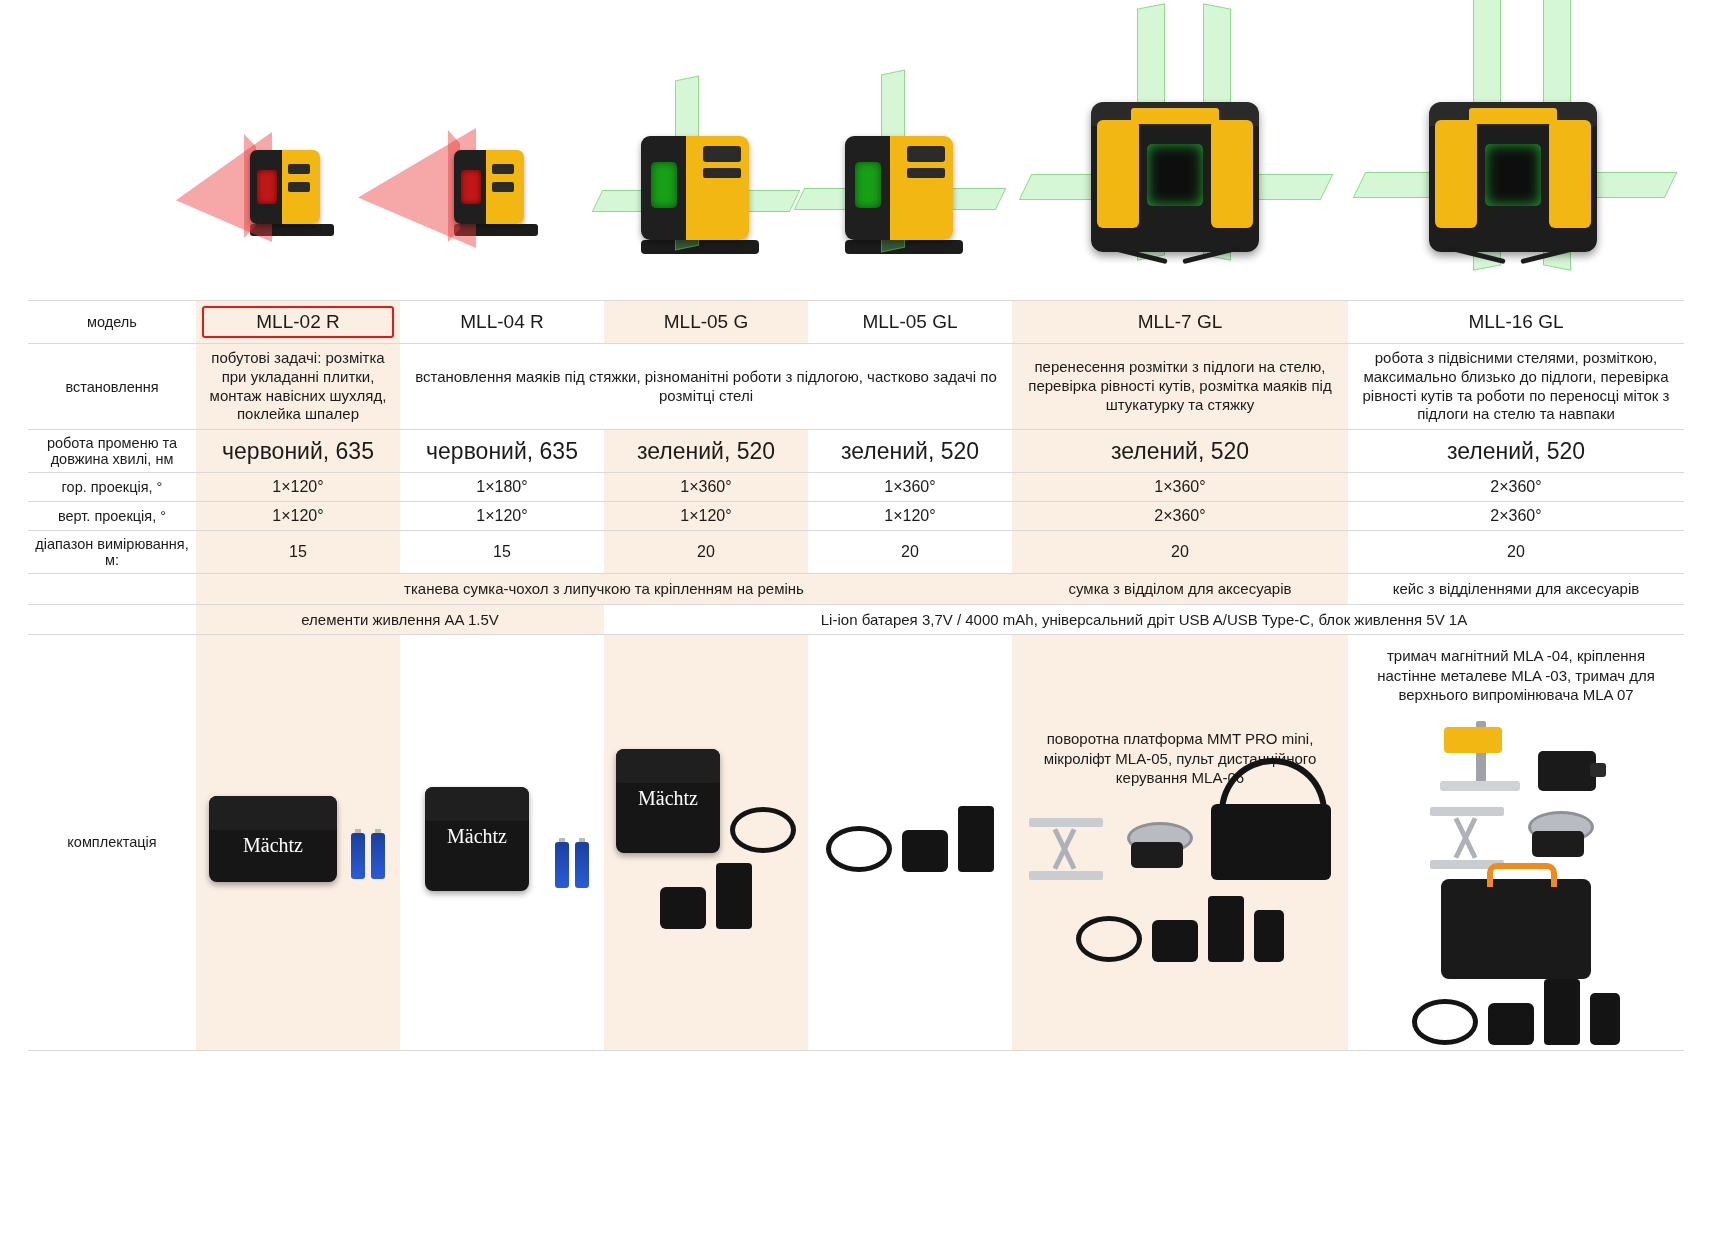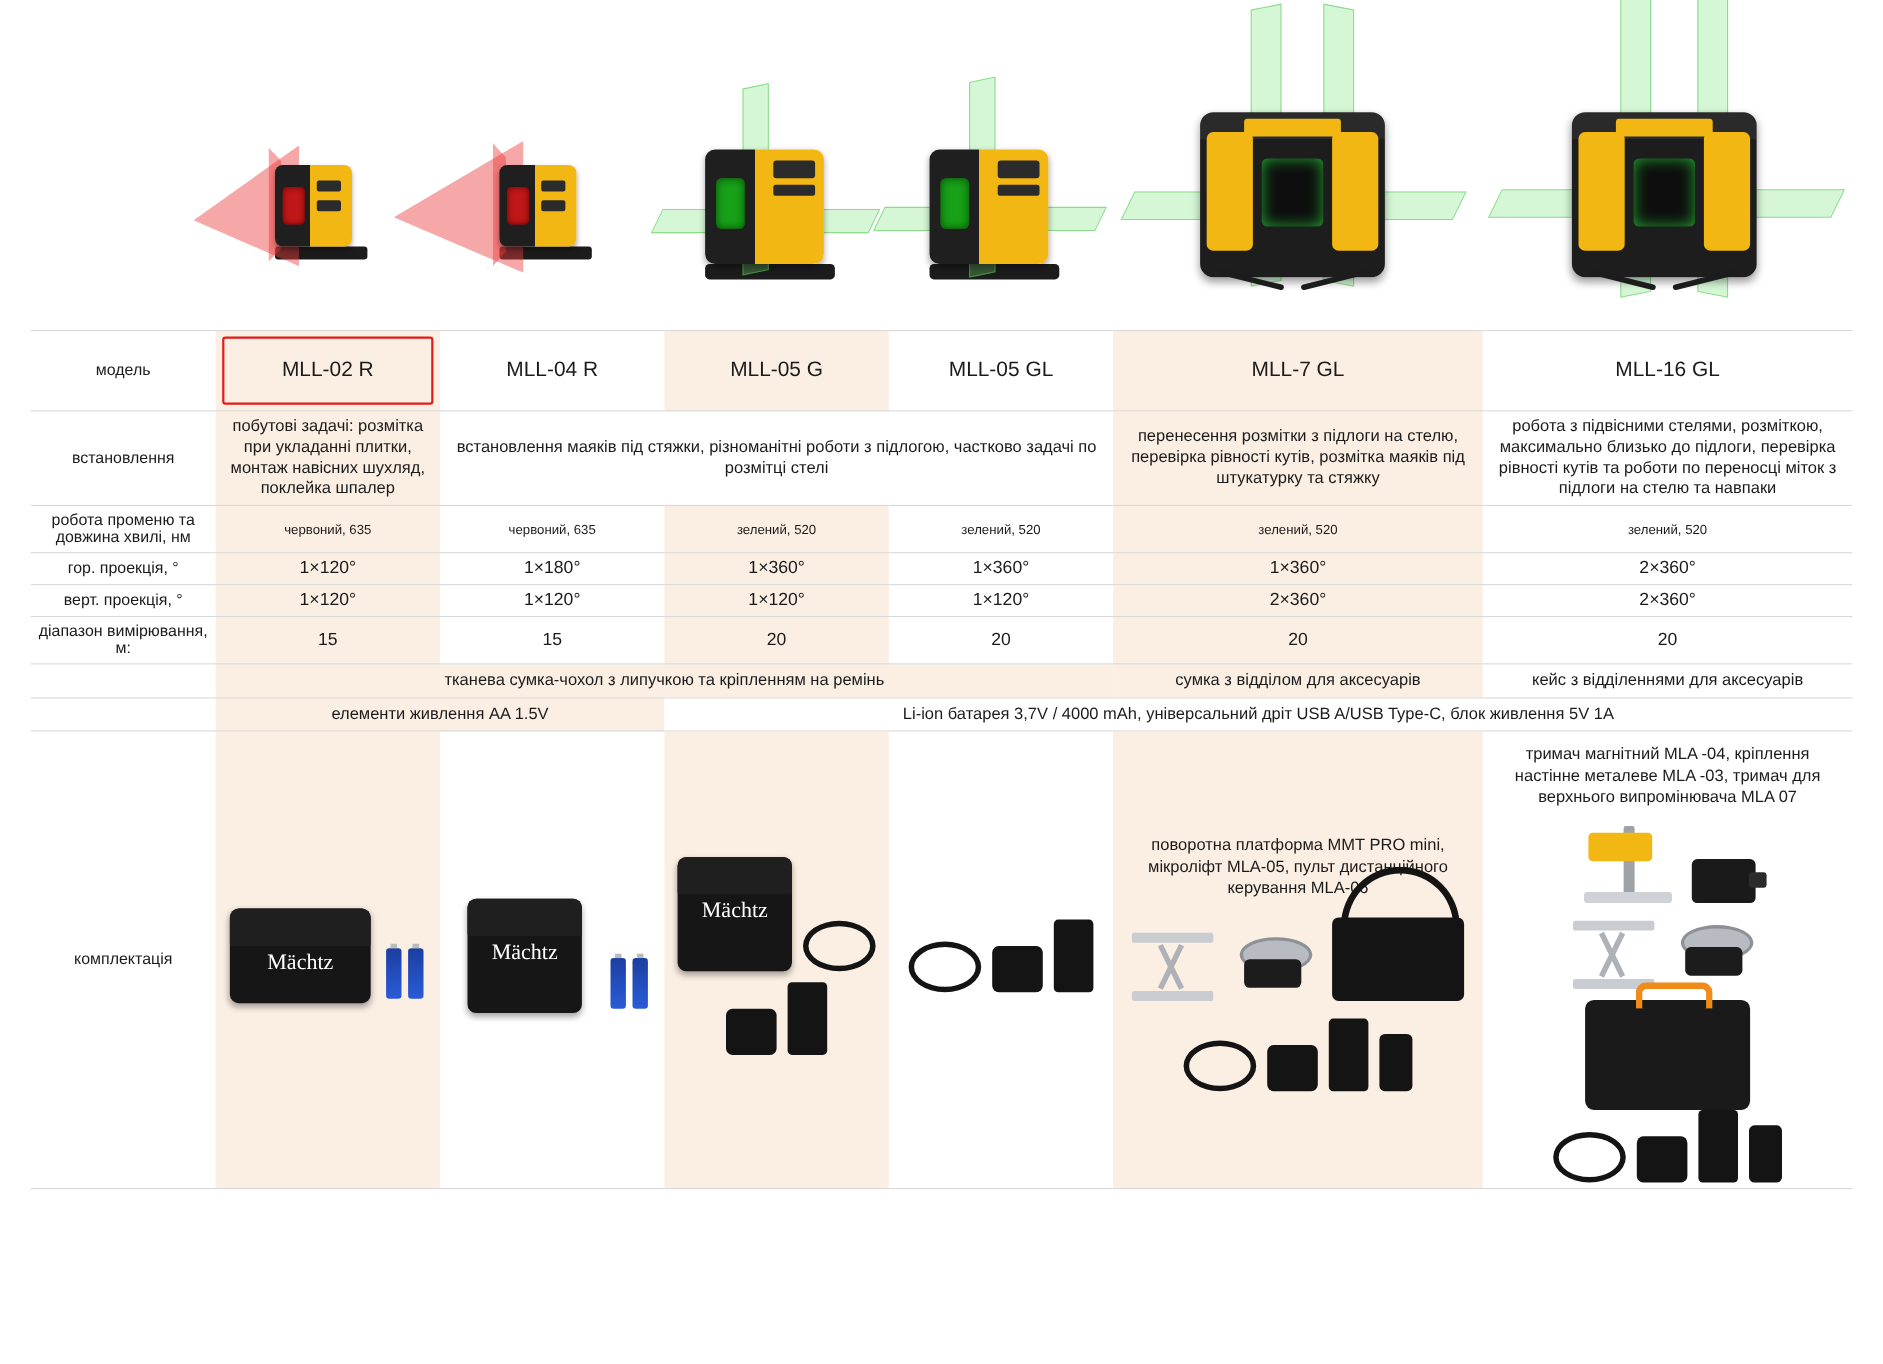--- a/index.html
+++ b/index.html
@@ -137,24 +137,24 @@
     width:168px;
     background:#ffffff;
   }
   .tint{background:#fbeee2;}
   .white{background:#ffffff;}
   .model-cell{font-size:19px;padding:9px 4px;}
   .model-sel{
     border:2px solid #e11b1b !important;
     border-radius:3px;
     display:block;
-    padding:18px 0;
+    padding:3px 0;
   }
   .spec-text{font-size:15px;line-height:1.25;}
-  .big{font-size:12px;}
+  .big{font-size:23px;}
   .mid{font-size:16px;}
   .kit-label{vertical-align:middle;}
   .kit-cell{vertical-align:top;padding-top:8px;}
   .accessory-text{font-size:15px;line-height:1.3;padding:6px 10px;}
 
   
   .pouch{
     width:128px;height:86px;background:#161616;border-radius:8px;position:relative;margin:0 auto;
     box-shadow:0 3px 6px rgba(0,0,0,.35);
   }

